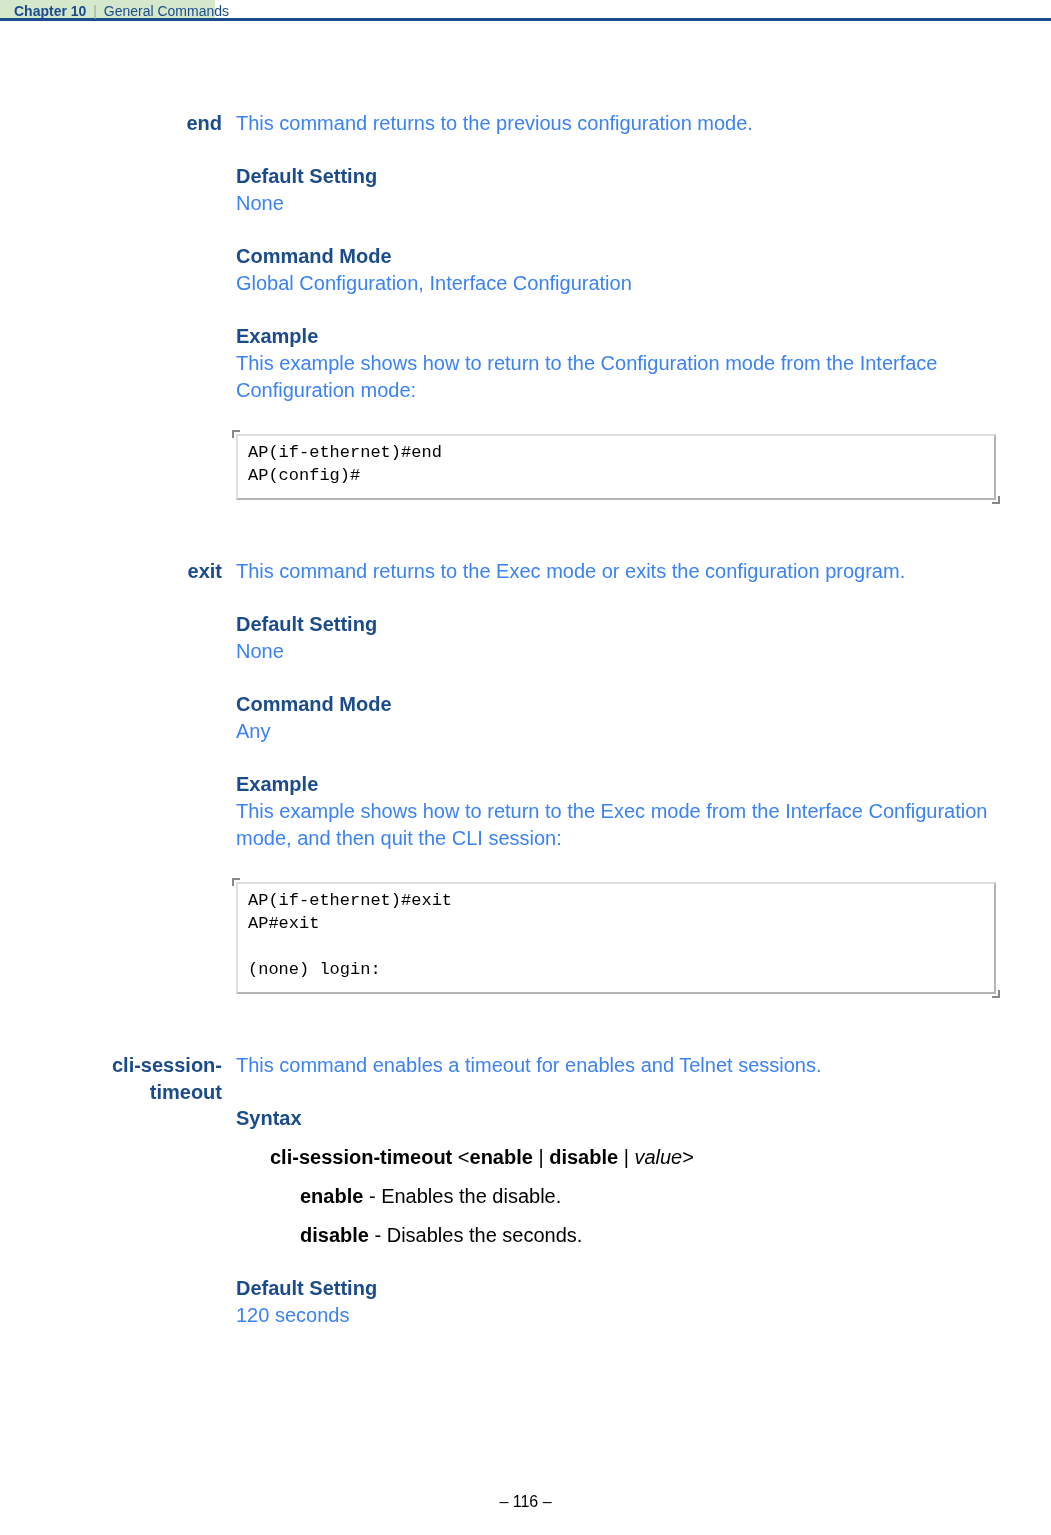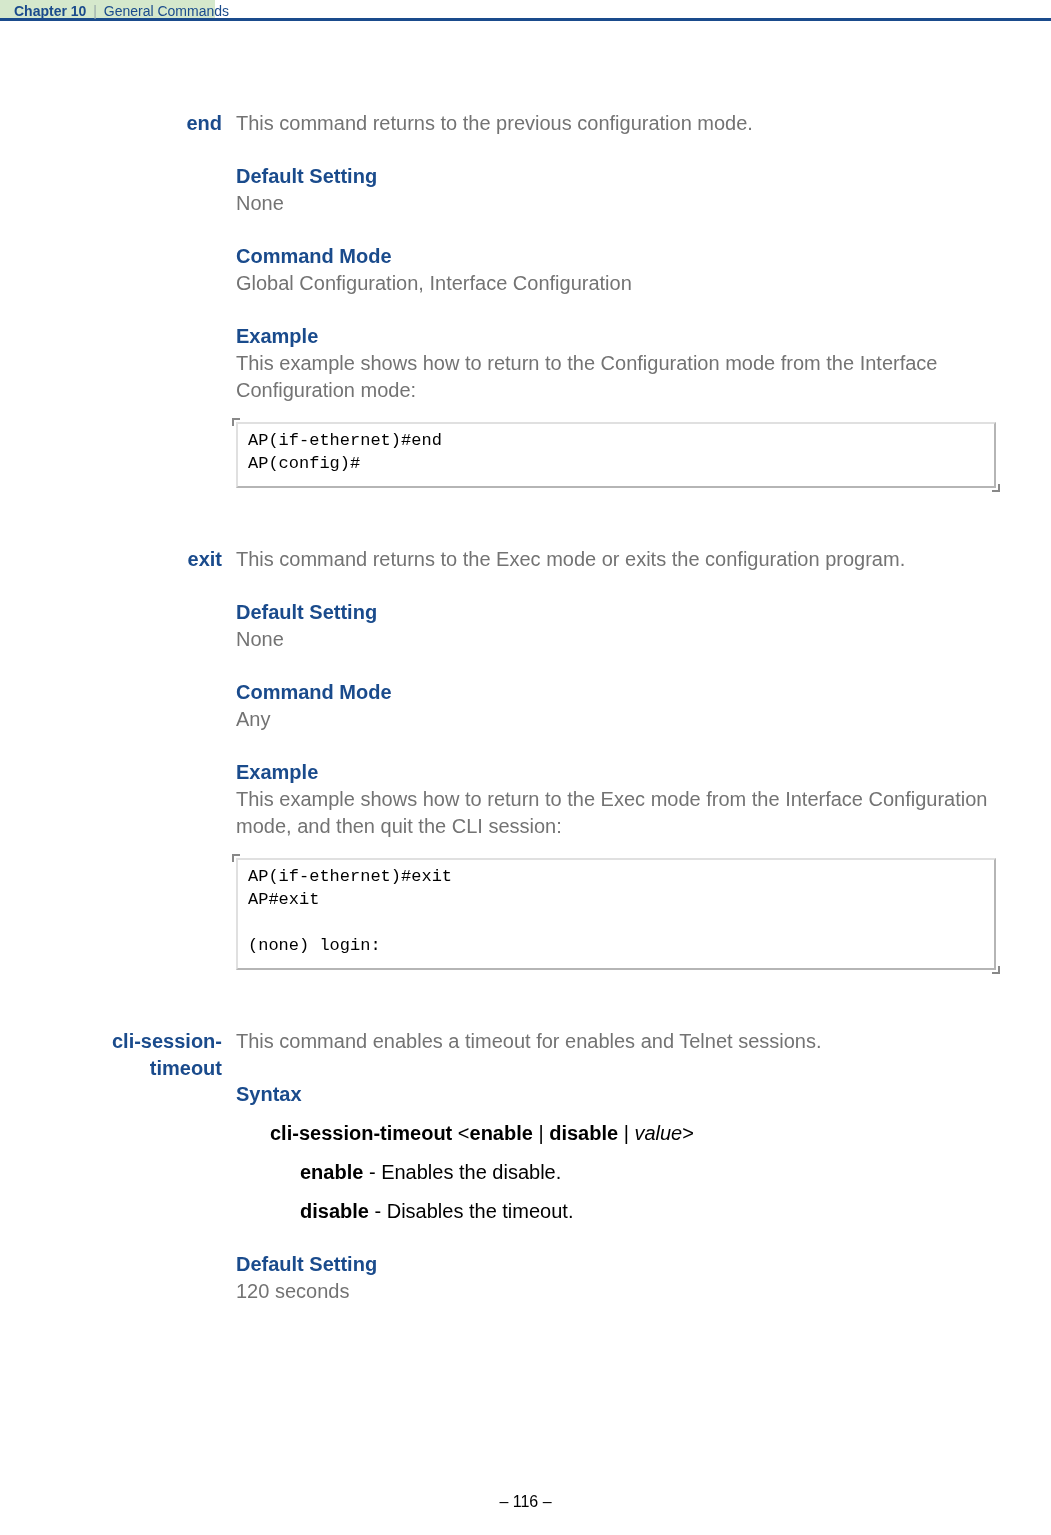--- a/index.html
+++ b/index.html
@@ -65,24 +65,24 @@
     }
     .cmd-body {
       flex: 1;
     }
     .subhead {
       color: #1a4b8c;
       font-weight: 700;
       margin-top: 26px;
     }
     .val {
-      color: #737373;
+      color: #3b82f6;
     }
     .code-block {
-      margin-top: 18px;
+      margin-top: 30px;
       border: 2px solid #b5b5b5;
       border-left-color: #e0e0e0;
       border-top-color: #e0e0e0;
       padding: 6px 10px 10px 10px;
       font-family: "Courier New", Courier, monospace;
       font-size: 17px;
       white-space: pre;
       background: #fff;
       position: relative;
     }
@@ -190,21 +190,21 @@
         <div class="subhead">Syntax</div>
 
         <div class="syntax-indent syntax-line">
           <span class="b">cli-session-timeout</span><span> &lt;</span><span class="b">enable</span><span> | </span><span class="b">disable</span><span> | </span><span class="i">value</span><span>&gt;</span>
         </div>
 
         <div class="syntax-param-indent syntax-param">
           <span class="b">enable</span><span> - Enables the disable.</span>
         </div>
         <div class="syntax-param-indent syntax-param">
-          <span class="b">disable</span><span> - Disables the timeout.</span>
+          <span class="b">disable</span><span> - Disables the seconds.</span>
         </div>
 
         <div class="subhead">Default Setting</div>
         <div class="val">120 seconds</div>
       </div>
     </div>
   </div>
 
 </div>
 

